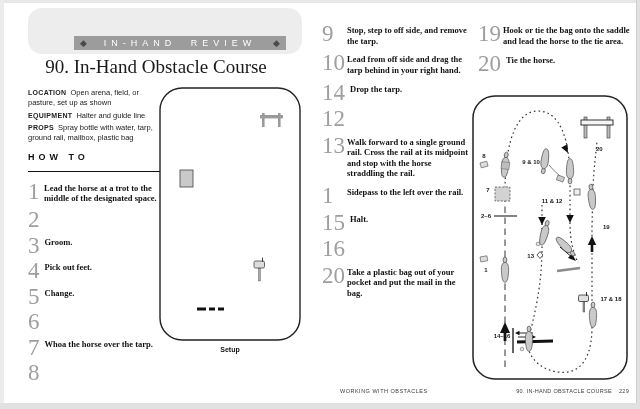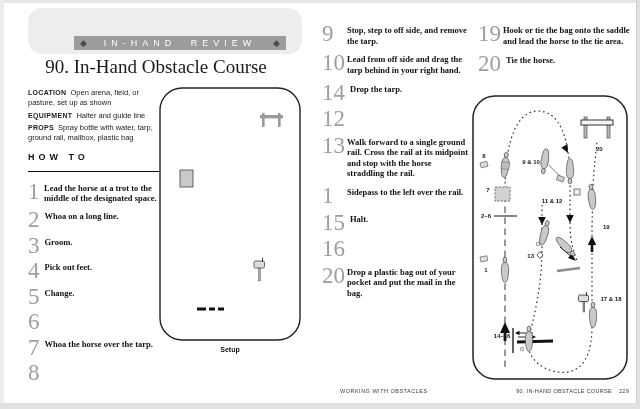--- a/index.html
+++ b/index.html
@@ -87,21 +87,20 @@
       <span>Spray bottle with water, tarp, ground rail, mailbox, plastic bag</span>
     </p>
     <div class="howto">HOW TO</div>
     <div class="left-steps" id="steps-left">
         <div class="step">
           <span class="step-num">1</span>
           <span class="step-text">Lead the horse at a trot to the middle of the designated space.</span>
         </div>
         <div class="step">
           <span class="step-num">2</span>
-          <span class="step-text">Whoa on a long line.</span>
         </div>
         <div class="step">
           <span class="step-num">3</span>
           <span class="step-text">Groom.</span>
         </div>
         <div class="step">
           <span class="step-num">4</span>
           <span class="step-text">Pick out feet.</span>
         </div>
         <div class="step">
@@ -166,21 +165,21 @@
       </div>
       <div class="step">
         <span class="step-num">15</span>
         <span class="step-text">Halt.</span>
       </div>
       <div class="step">
         <span class="step-num">16</span>
       </div>
       <div class="step">
         <span class="step-num">20</span>
-        <span class="step-text">Drop a plastic bag out of your pocket and put the mail in the bag.</span>
+        <span class="step-text">Take a plastic bag out of your pocket and put the mail in the bag.</span>
       </div>
     </div>
 
   <div class="right-col" id="steps-right">
       <div class="step">
         <span class="step-num">19</span>
         <span class="step-text">Hook or tie the bag onto the saddle and lead the horse to the tie area.</span>
       </div>
       <div class="step">
         <span class="step-num">20</span>

